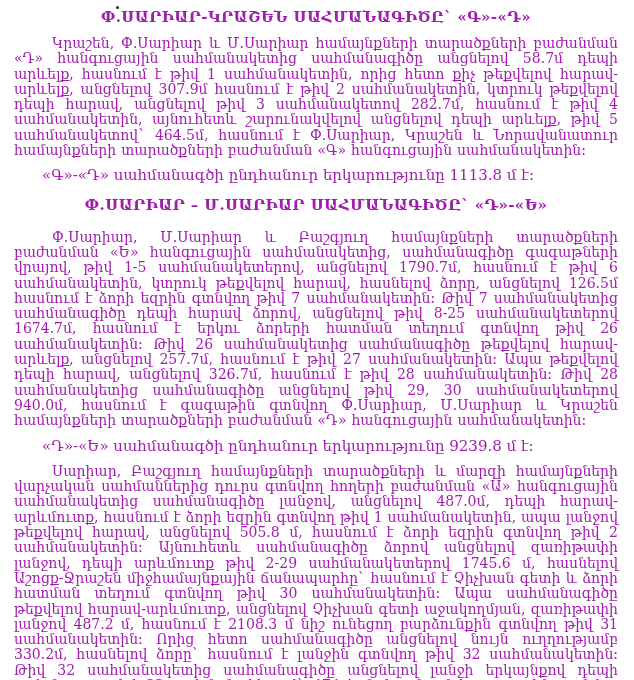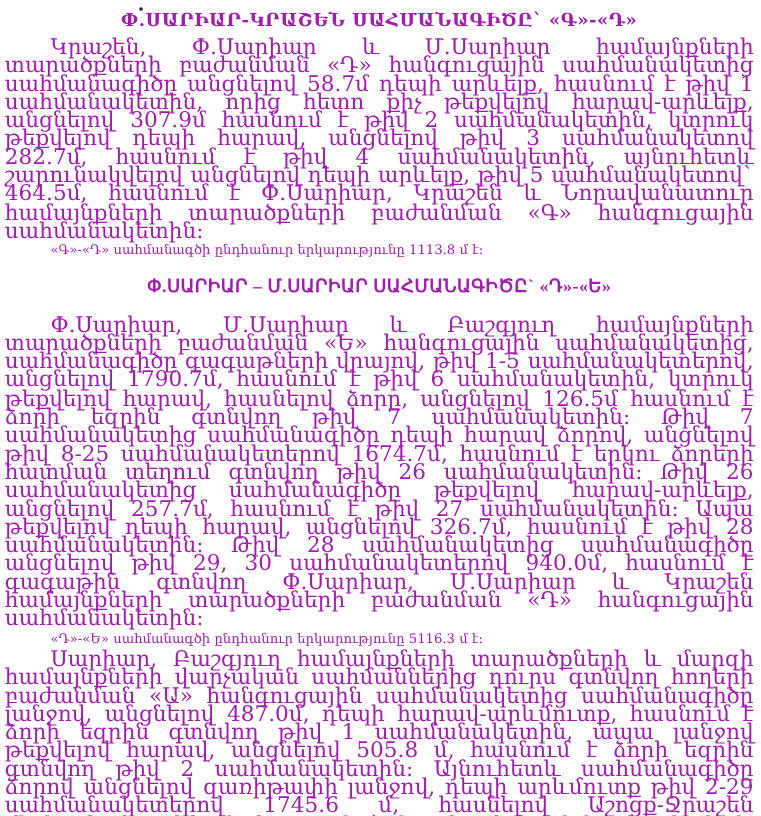--- a/index.html
+++ b/index.html
@@ -31,46 +31,46 @@
   h2.sec-heading {
     margin: 0 0 6px 0;
     padding-top: 2px;
     text-align: center;
     font-size: 15px;
     font-weight: bold;
     letter-spacing: 0.4px;
     white-space: nowrap;
   }
   .sec-heading.first { margin-top: 2px; }
-  .sec-heading.big-gap-above { margin-top: 10px; margin-bottom: 16px; font-family: Liberation Serif, serif; }
+  .sec-heading.big-gap-above { margin-top: 10px; margin-bottom: 16px; }
   p.sec-body {
-    margin: 0;
+    margin: 10px;
     text-align: justify;
     text-indent: 38px;
-    font-size: 18px;
+    font-size: 14px;
     line-height: 15.3px;
     word-spacing: 0.5px;
   }
   p.sec-summary {
     margin: 1px 0 2px 0;
     text-align: left;
     text-indent: 38px;
-    font-size: 11px;
+    font-size: 15px;
     line-height: 15.3px;
   }
 </style>
 </head>
 <body>
 
 <div class="page">
   <div class="scan-dot"></div>
 
   <h2 class="sec-heading first">Փ.ՍԱՐԻԱՐ-ԿՐԱՇԵՆ ՍԱՀՄԱՆԱԳԻԾԸ` «Գ»-«Դ»</h2>
   <p class="sec-body">Կրաշեն, Փ.Սարիար և Մ.Սարիար համայնքների տարածքների բաժանման «Դ» հանգուցային սահմանակետից սահմանագիծը անցնելով 58.7մ դեպի արևելք, հասնում է թիվ 1 սահմանակետին, որից հետո քիչ թեքվելով հարավ-արևելք, անցնելով 307.9մ հասնում է թիվ 2 սահմանակետին, կտրուկ թեքվելով դեպի հարավ, անցնելով թիվ 3 սահմանակետով 282.7մ, հասնում է թիվ 4 սահմանակետին, այնուհետև շարունակվելով անցնելով դեպի արևելք, թիվ 5 սահմանակետով` 464.5մ, հասնում է Փ.Սարիար, Կրաշեն և Նորավանատուր համայնքների տարածքների բաժանման «Գ» հանգուցային սահմանակետին:</p>
   <p class="sec-summary">«Գ»-«Դ» սահմանագծի ընդհանուր երկարությունը 1113.8 մ է:</p>
 
   <h2 class="sec-heading big-gap-above">Փ.ՍԱՐԻԱՐ – Մ.ՍԱՐԻԱՐ ՍԱՀՄԱՆԱԳԻԾԸ` «Դ»-«Ե»</h2>
   <p class="sec-body">Փ.Սարիար, Մ.Սարիար և Բաշգյուղ համայնքների տարածքների բաժանման «Ե» հանգուցային սահմանակետից, սահմանագիծը գագաթների վրայով, թիվ 1-5 սահմանակետերով, անցնելով 1790.7մ, հասնում է թիվ 6 սահմանակետին, կտրուկ թեքվելով հարավ, հասնելով ձորը, անցնելով 126.5մ հասնում է ձորի եզրին գտնվող թիվ 7 սահմանակետին: Թիվ 7 սահմանակետից սահմանագիծը դեպի հարավ ձորով, անցնելով թիվ 8-25 սահմանակետերով 1674.7մ, հասնում է երկու ձորերի հատման տեղում գտնվող թիվ 26 սահմանակետին: Թիվ 26 սահմանակետից սահմանագիծը թեքվելով հարավ-արևելք, անցնելով 257.7մ, հասնում է թիվ 27 սահմանակետին: Ապա թեքվելով դեպի հարավ, անցնելով 326.7մ, հասնում է թիվ 28 սահմանակետին: Թիվ 28 սահմանակետից սահմանագիծը անցնելով թիվ 29, 30 սահմանակետերով 940.0մ, հասնում է գագաթին գտնվող Փ.Սարիար, Մ.Սարիար և Կրաշեն համայնքների տարածքների բաժանման «Դ» հանգուցային սահմանակետին:</p>
-  <p class="sec-summary">«Դ»-«Ե» սահմանագծի ընդհանուր երկարությունը 5116.3 մ է:</p>
+  <p class="sec-summary">«Դ»-«Ե» սահմանագծի ընդհանուր երկարությունը 9239.8 մ է:</p>
 
   <p class="sec-body">Սարիար, Բաշգյուղ համայնքների տարածքների և մարզի համայնքների վարչական սահմաններից դուրս գտնվող հողերի բաժանման «Ա» հանգուցային սահմանակետից սահմանագիծը լանջով, անցնելով 487.0մ, դեպի հարավ-արևմուտք, հասնում է ձորի եզրին գտնվող թիվ 1 սահմանակետին, ապա լանջով թեքվելով հարավ, անցնելով 505.8 մ, հասնում է ձորի եզրին գտնվող թիվ 2 սահմանակետին: Այնուհետև սահմանագիծը ձորով անցնելով զառիթափի լանջով, դեպի արևմուտք թիվ 2-29 սահմանակետերով 1745.6 մ, հասնելով Աշոցք-Ջրաշեն միջհամայնքային ճանապարհը` հասնում է Չիչխան գետի և ձորի հատման տեղում գտնվող թիվ 30 սահմանակետին: Ապա սահմանագիծը թեքվելով հարավ-արևմուտք, անցնելով Չիչխան գետի աջակողմյան, զառիթափի լանջով 487.2 մ, հասնում է 2108.3 մ նիշ ունեցող բարձունքին գտնվող թիվ 31 սահմանակետին: Որից հետո սահմանագիծը անցնելով նույն ուղղությամբ 330.2մ, հասնելով ձորը` հասնում է լանջին գտնվող թիվ 32 սահմանակետին: Թիվ 32 սահմանակետից սահմանագիծը անցնելով լանջի երկայնքով դեպի արևմուտք, թիվ 33 սահմանակետով` 474.4 մ, հասնում է գագաթին գտնվող Փ.Սարիար, Մ.Սարիար և Բաշգյուղ համայնքների տարածքների բաժանման «Ե» հանգուցային սահմանակետին:</p>
   <p class="sec-summary">«Ե»-«Ա» սահմանագծի ընդհանուր երկարությունը 1630.7 մ է:</p>
 </div>
 
 </body></html>

